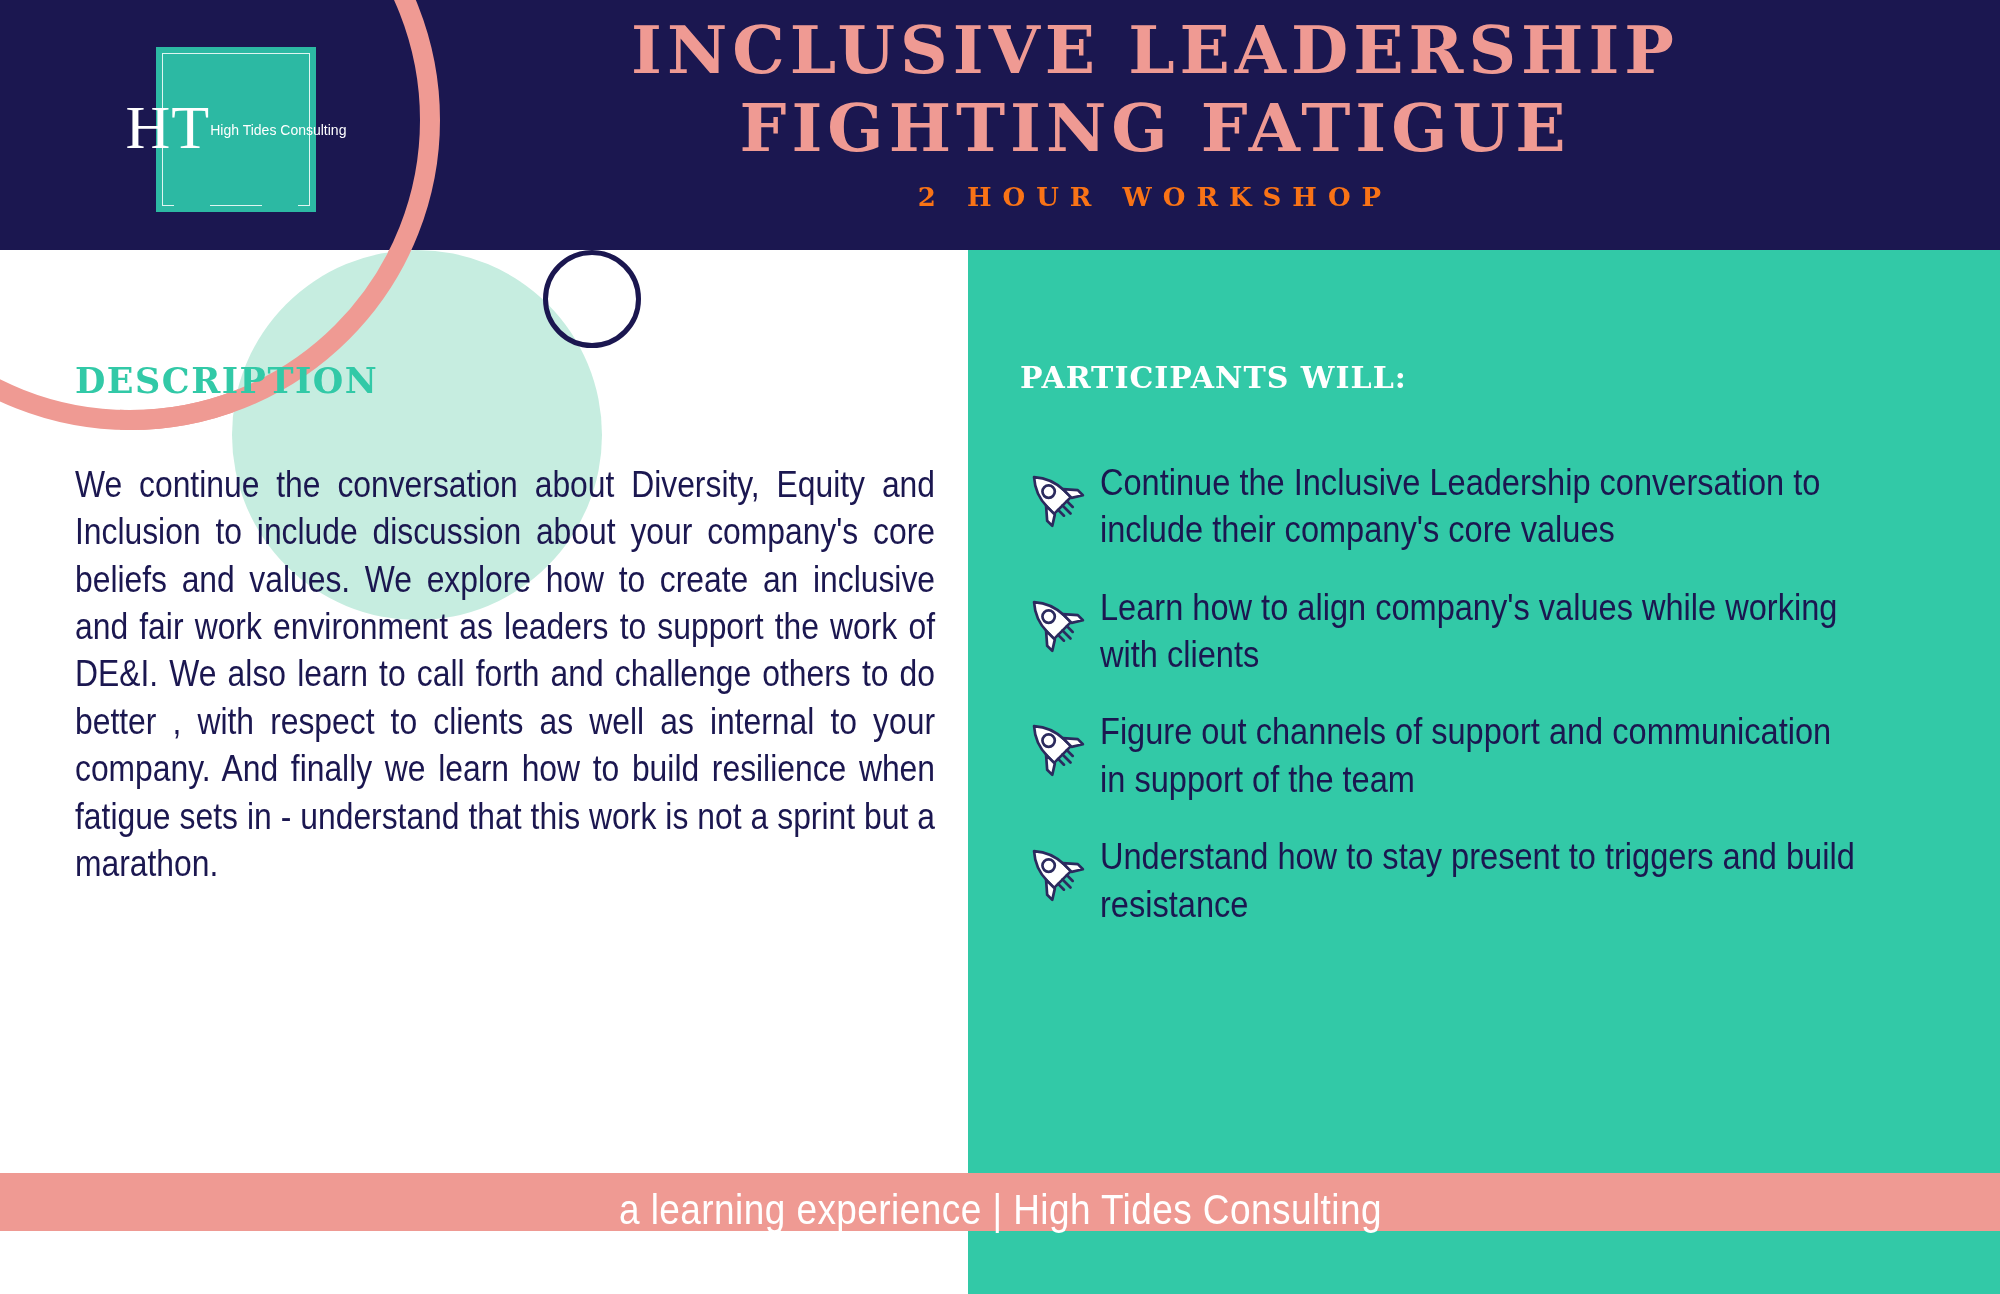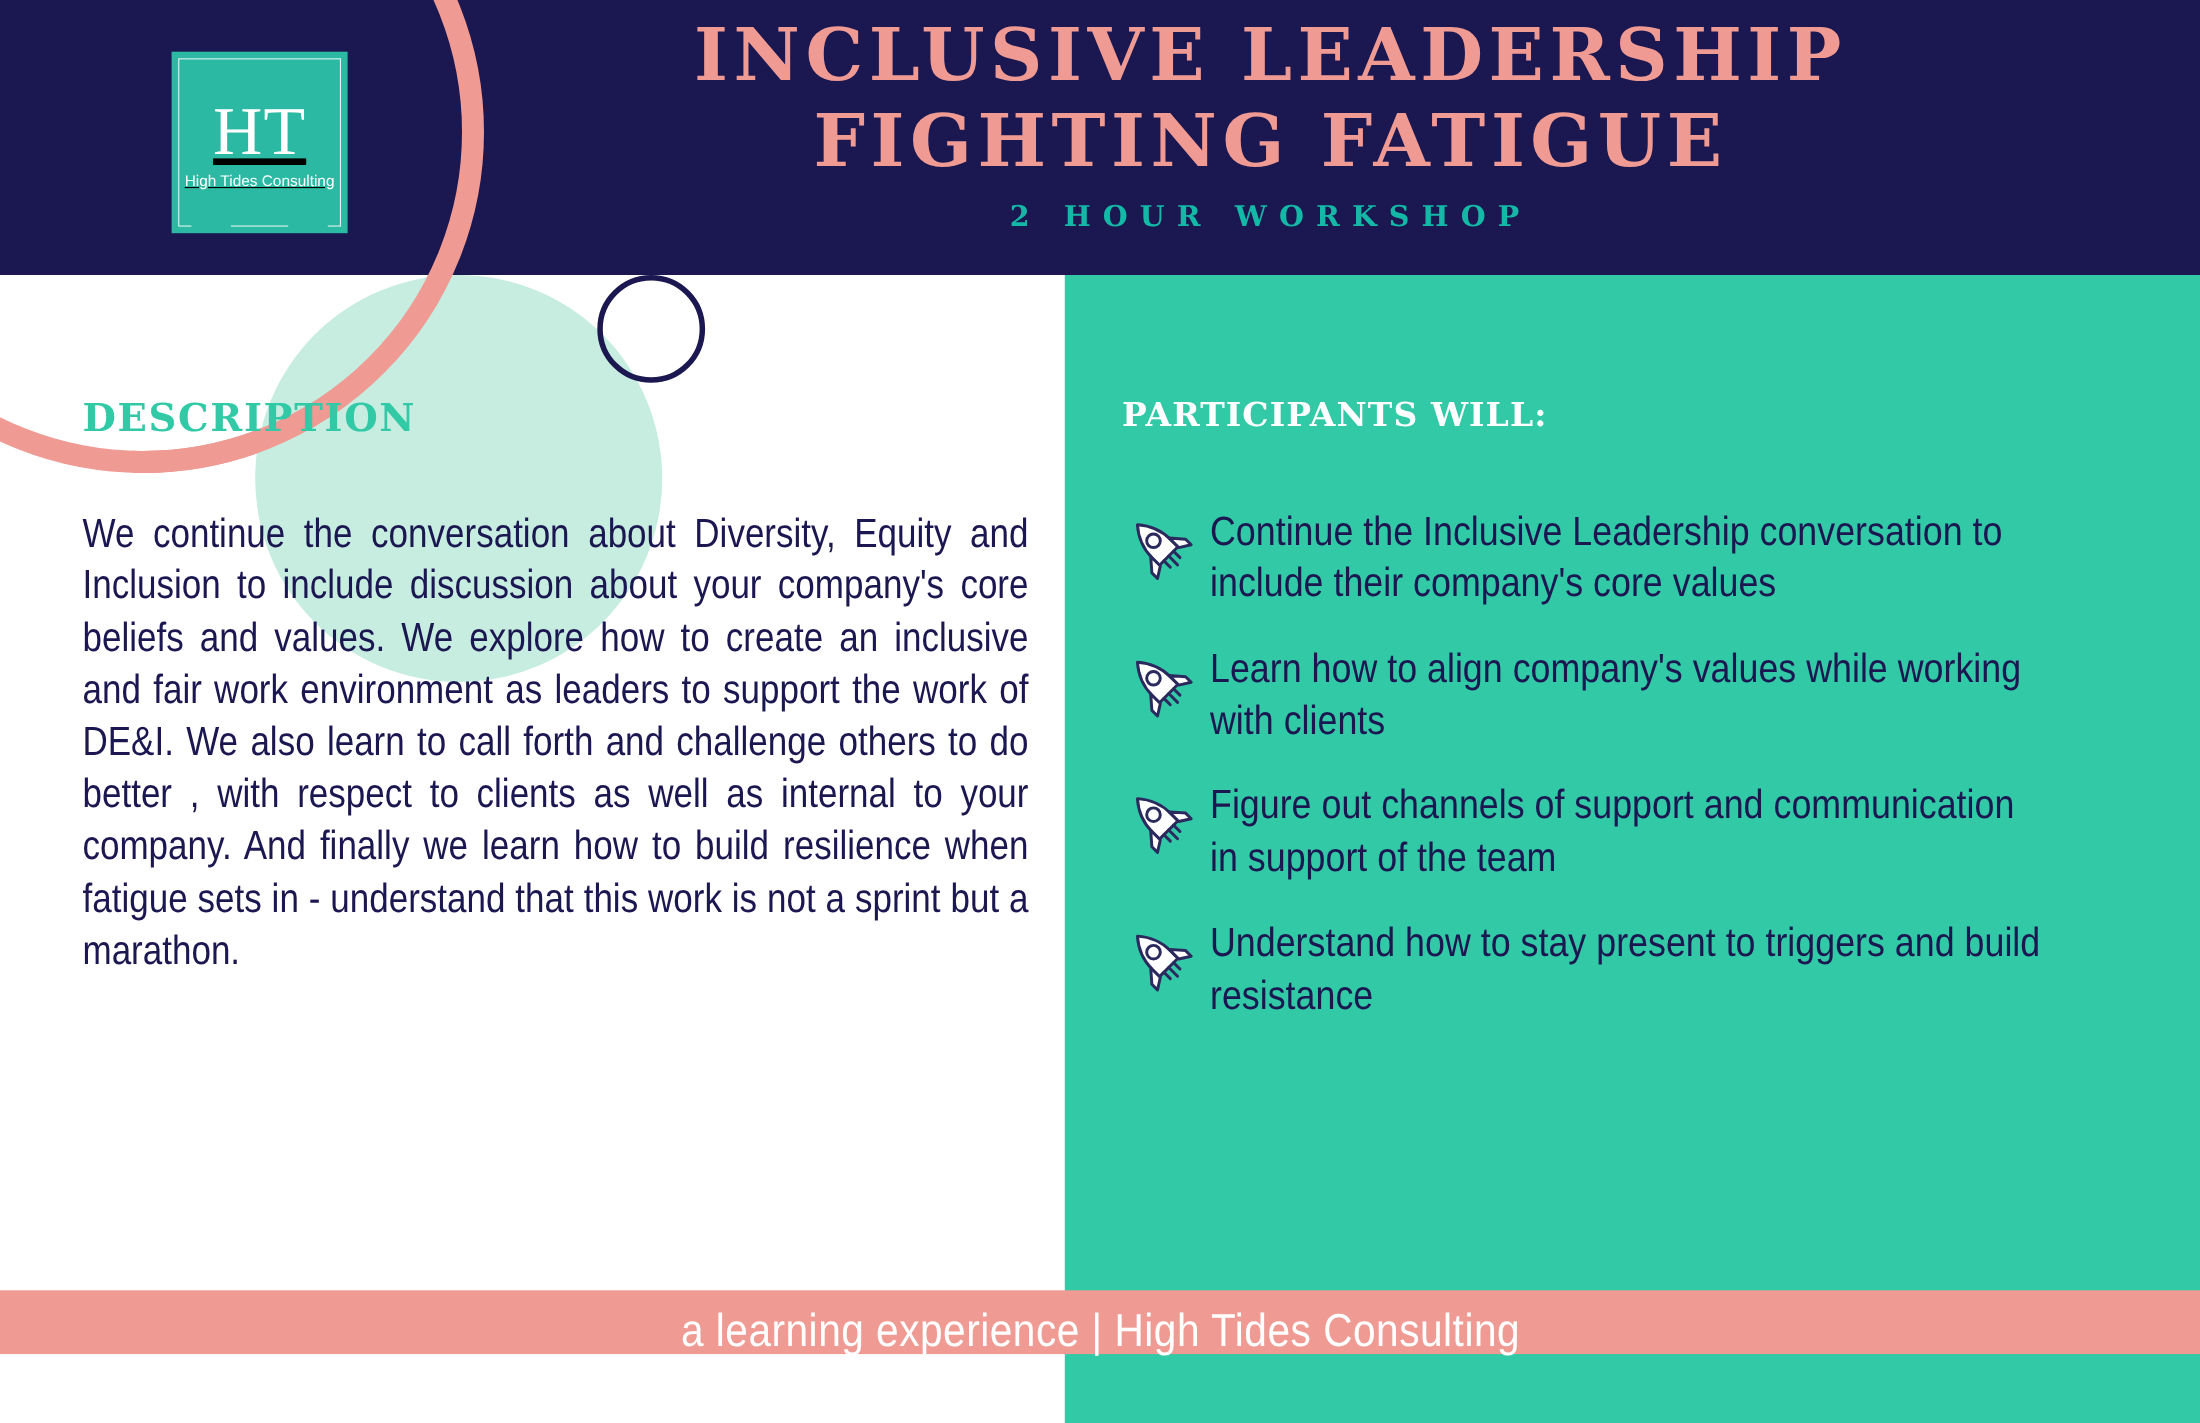--- a/index.html
+++ b/index.html
@@ -67,24 +67,23 @@
     background: #1B1750;
     z-index: 5;
   }
   .logo {
     position: absolute;
     left: 156px; top: 47px;
     width: 160px; height: 165px;
     background: #2CB9A3;
     box-sizing: border-box;
     display: flex;
-    flex-direction: column;
+    flex-direction: row;
     align-items: center;
     justify-content: center;
-    text-decoration: underline;
   }
   .logo-inner-frame {
     position: absolute;
     left: 6px; top: 6px;
     width: 148px; height: 153px;
     border: 1px solid rgba(255,255,255,0.85);
     box-sizing: border-box;
     pointer-events: none;
   }
   .logo-notch-l, .logo-notch-r {
@@ -126,21 +125,21 @@
     font-weight: bold;
     color: #EF9A93;
     font-size: 66px;
     line-height: 1.18;
     letter-spacing: 5px;
     white-space: nowrap;
   }
   .subtitle {
     font-family: "DejaVu Serif", "Liberation Serif", serif;
     font-weight: bold;
-    color: #14b8a6;
+    color: #f97316;
     font-size: 26px;
     letter-spacing: 11px;
     margin-top: 14px;
     white-space: nowrap;
   }
 
   
   .deco-coral-ring-top {
     position: absolute;
     left: -180px; top: -190px;

